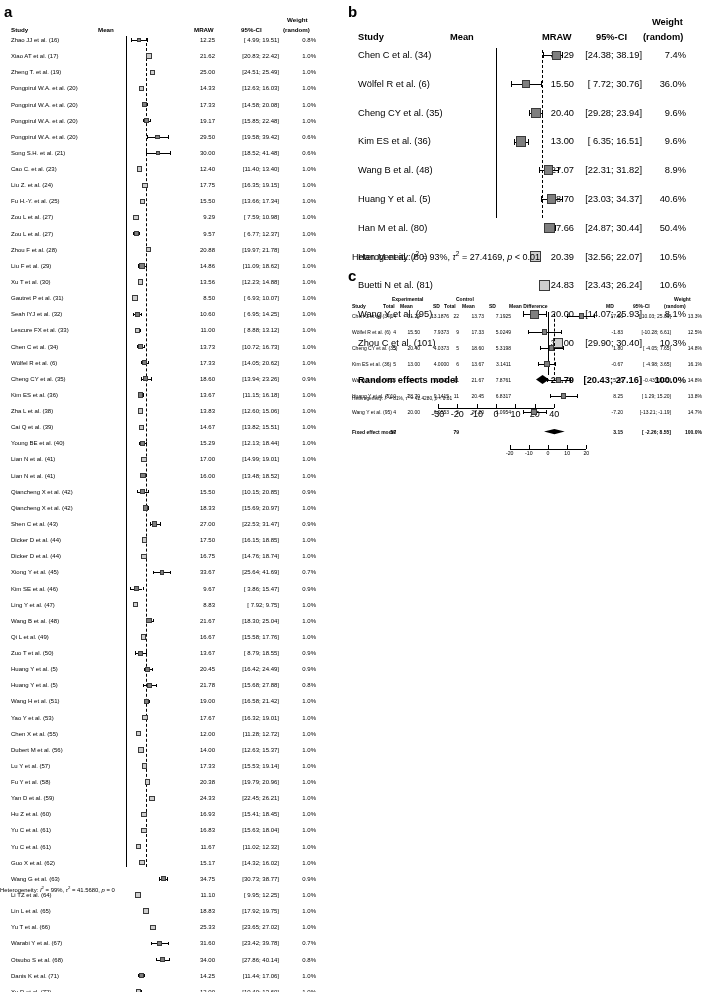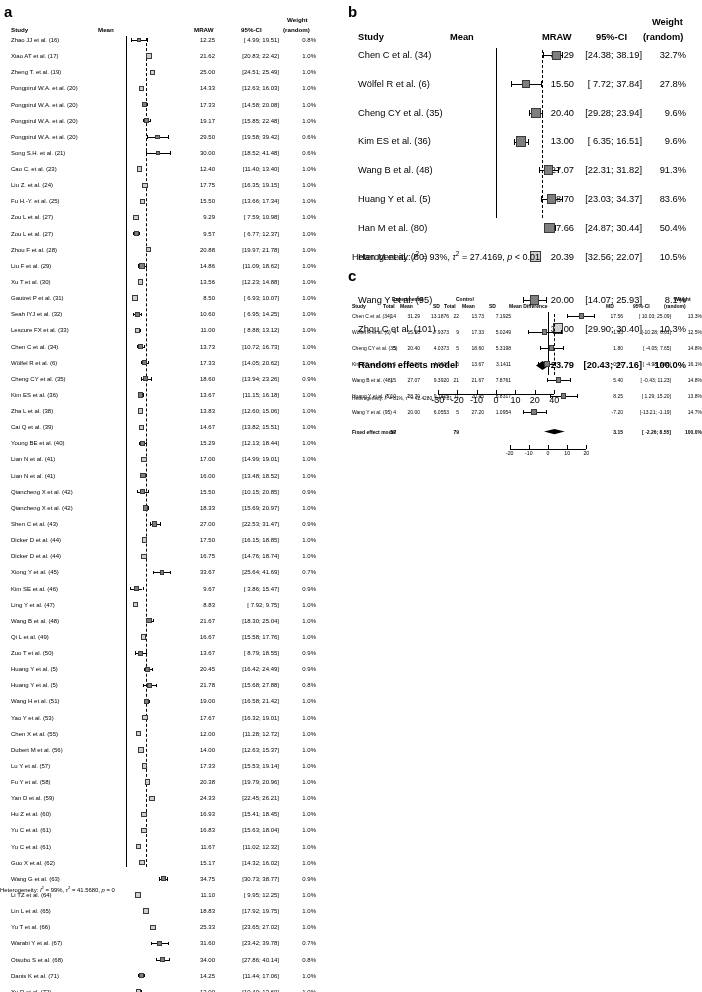--- a/index.html
+++ b/index.html
@@ -757,31 +757,31 @@
     <span style="left:300px; top:3px;">Weight</span>
     <span style="left:291px; top:18px;">(random)</span>
   </div>
   <div class="rows" id="panelB-rows" style="height: 207.72px;">
       <div class="axisline" style="left:144px; top:0px; height:170.4px;"></div>
       <div class="nulline" style="left:190.18058823529412px; top:2px; height:168.4px;"></div>
       <div class="row" style="top:0px;">
         <span class="cell lbl" style="left:6px; top:0px;">Chen C et al. (34)</span>
         <span class="cell num" style="left:176px; width:46px; text-align:right; top:0px;">31.29</span>
         <span class="cell num" style="left:216px; width:74px; text-align:right; top:0px;">[24.38; 38.19]</span>
-        <span class="cell num" style="left:290px; width:44px; text-align:right; top:0px;">32.7%</span>
+        <span class="cell num" style="left:290px; width:44px; text-align:right; top:0px;">7.4%</span>
         <div class="ci" style="left:191.32588235294116px; top:7.2px; width:18.674117647058836px;"></div>
         <div class="cap" style="left:191.32588235294116px; top:4.2px; height:6px;"></div>
         <div class="cap" style="left:210px; top:4.2px; height:6px;"></div>
         <div class="box" style="left:200.30304812834223px; top:2.7636363636363637px; width:8.872727272727273px; height:8.872727272727273px;"></div>
       </div>
       <div class="row" style="top:0px;">
         <span class="cell lbl" style="left:6px; top:14.4px;">Wölfel R et al. (6)</span>
         <span class="cell num" style="left:176px; width:46px; text-align:right; top:14.4px;">15.50</span>
-        <span class="cell num" style="left:216px; width:74px; text-align:right; top:14.4px;">[ 7.72; 37.84]</span>
-        <span class="cell num" style="left:290px; width:44px; text-align:right; top:14.4px;">27.8%</span>
+        <span class="cell num" style="left:216px; width:74px; text-align:right; top:14.4px;">[ 7.72; 30.76]</span>
+        <span class="cell num" style="left:290px; width:44px; text-align:right; top:14.4px;">36.0%</span>
         <div class="ci" style="left:158.9858823529412px; top:21.6px; width:30.204705882352926px;"></div>
         <div class="cap" style="left:158.9858823529412px; top:18.6px; height:6px;"></div>
         <div class="cap" style="left:189.19058823529411px; top:18.6px; height:6px;"></div>
         <div class="box" style="left:169.82914438502672px; top:17.340909090909093px; width:8.518181818181818px; height:8.518181818181818px;"></div>
       </div>
       <div class="row" style="top:0px;">
         <span class="cell lbl" style="left:6px; top:28.8px;">Cheng CY et al. (35)</span>
         <span class="cell num" style="left:176px; width:46px; text-align:right; top:28.8px;">20.40</span>
         <span class="cell num" style="left:216px; width:74px; text-align:right; top:28.8px;">[29.28; 23.94]</span>
         <span class="cell num" style="left:290px; width:44px; text-align:right; top:28.8px;">9.6%</span>
@@ -797,31 +797,31 @@
         <span class="cell num" style="left:290px; width:44px; text-align:right; top:43.2px;">9.6%</span>
         <div class="ci" style="left:162.42176470588237px; top:50.400000000000006px; width:13.62705882352941px;"></div>
         <div class="cap" style="left:162.42176470588237px; top:47.400000000000006px; height:6px;"></div>
         <div class="cap" style="left:176.04882352941178px; top:47.400000000000006px; height:6px;"></div>
         <div class="box" style="left:164.14893048128343px; top:45.31363636363637px; width:10.172727272727272px; height:10.172727272727272px;"></div>
       </div>
       <div class="row" style="top:0px;">
         <span class="cell lbl" style="left:6px; top:57.6px;">Wang B et al. (48)</span>
         <span class="cell num" style="left:176px; width:46px; text-align:right; top:57.6px;">27.07</span>
         <span class="cell num" style="left:216px; width:74px; text-align:right; top:57.6px;">[22.31; 31.82]</span>
-        <span class="cell num" style="left:290px; width:44px; text-align:right; top:57.6px;">91.3%</span>
+        <span class="cell num" style="left:290px; width:44px; text-align:right; top:57.6px;">8.9%</span>
         <div class="ci" style="left:187.30764705882353px; top:64.8px; width:18.460588235294097px;"></div>
         <div class="cap" style="left:187.30764705882353px; top:61.8px; height:6px;"></div>
         <div class="cap" style="left:205.76823529411763px; top:61.8px; height:6px;"></div>
         <div class="box" style="left:191.6681016042781px; top:59.92045454545455px; width:9.759090909090908px; height:9.759090909090908px;"></div>
       </div>
       <div class="row" style="top:0px;">
         <span class="cell lbl" style="left:6px; top:72px;">Huang Y et al. (5)</span>
         <span class="cell num" style="left:176px; width:46px; text-align:right; top:72px;">28.70</span>
         <span class="cell num" style="left:216px; width:74px; text-align:right; top:72px;">[23.03; 34.37]</span>
-        <span class="cell num" style="left:290px; width:44px; text-align:right; top:72px;">83.6%</span>
+        <span class="cell num" style="left:290px; width:44px; text-align:right; top:72px;">40.6%</span>
         <div class="ci" style="left:188.70529411764707px; top:79.2px; width:21.29470588235293px;"></div>
         <div class="cap" style="left:188.70529411764707px; top:76.2px; height:6px;"></div>
         <div class="cap" style="left:210px; top:76.2px; height:6px;"></div>
         <div class="box" style="left:195.0390374331551px; top:74.52727272727273px; width:9.345454545454544px; height:9.345454545454544px;"></div>
       </div>
       <div class="row" style="top:0px;">
         <span class="cell lbl" style="left:6px; top:86.4px;">Han M et al. (80)</span>
         <span class="cell num" style="left:176px; width:46px; text-align:right; top:86.4px;">27.66</span>
         <span class="cell num" style="left:216px; width:74px; text-align:right; top:86.4px;">[24.87; 30.44]</span>
         <span class="cell num" style="left:290px; width:44px; text-align:right; top:86.4px;">50.4%</span>
@@ -832,20 +832,30 @@
       </div>
       <div class="row" style="top:0px;">
         <span class="cell lbl" style="left:6px; top:100.8px;">Han M et al. (80)</span>
         <span class="cell num" style="left:176px; width:46px; text-align:right; top:100.8px;">20.39</span>
         <span class="cell num" style="left:216px; width:74px; text-align:right; top:100.8px;">[32.56; 22.07]</span>
         <span class="cell num" style="left:290px; width:44px; text-align:right; top:100.8px;">10.5%</span>
         <div class="ci" style="left:180.33882352941174px; top:108px; width:6.502941176470614px;"></div>
         <div class="cap" style="left:180.33882352941174px; top:105px; height:6px;"></div>
         <div class="cap" style="left:186.84176470588235px; top:105px; height:6px;"></div>
         <div class="box hollow" style="left:178.22831550802138px; top:102.64772727272727px; width:10.704545454545455px; height:10.704545454545455px;"></div>
+      </div>
+      <div class="row" style="top:0px;">
+        <span class="cell lbl" style="left:6px; top:115.2px;">Buetti N et al. (81)</span>
+        <span class="cell num" style="left:176px; width:46px; text-align:right; top:115.2px;">24.83</span>
+        <span class="cell num" style="left:216px; width:74px; text-align:right; top:115.2px;">[23.43; 26.24]</span>
+        <span class="cell num" style="left:290px; width:44px; text-align:right; top:115.2px;">10.6%</span>
+        <div class="ci" style="left:189.48176470588237px; top:122.4px; width:5.4547058823529255px;"></div>
+        <div class="cap" style="left:189.48176470588237px; top:119.4px; height:6px;"></div>
+        <div class="cap" style="left:194.9364705882353px; top:119.4px; height:6px;"></div>
+        <div class="box hollow" style="left:186.8175935828877px; top:117.01818181818183px; width:10.763636363636364px; height:10.763636363636364px;"></div>
       </div>
       <div class="row" style="top:0px;">
         <span class="cell lbl" style="left:6px; top:129.6px;">Wang Y et al. (95)</span>
         <span class="cell num" style="left:176px; width:46px; text-align:right; top:129.6px;">20.00</span>
         <span class="cell num" style="left:216px; width:74px; text-align:right; top:129.6px;">[14.07; 25.93]</span>
         <span class="cell num" style="left:290px; width:44px; text-align:right; top:129.6px;">8.1%</span>
         <div class="ci" style="left:171.31235294117647px; top:136.79999999999998px; width:23.02235294117648px;"></div>
         <div class="cap" style="left:171.31235294117647px; top:133.79999999999998px; height:6px;"></div>
         <div class="cap" style="left:194.33470588235295px; top:133.79999999999998px; height:6px;"></div>
         <div class="box" style="left:178.18034759358287px; top:132.15681818181815px; width:9.286363636363635px; height:9.286363636363635px;"></div>

